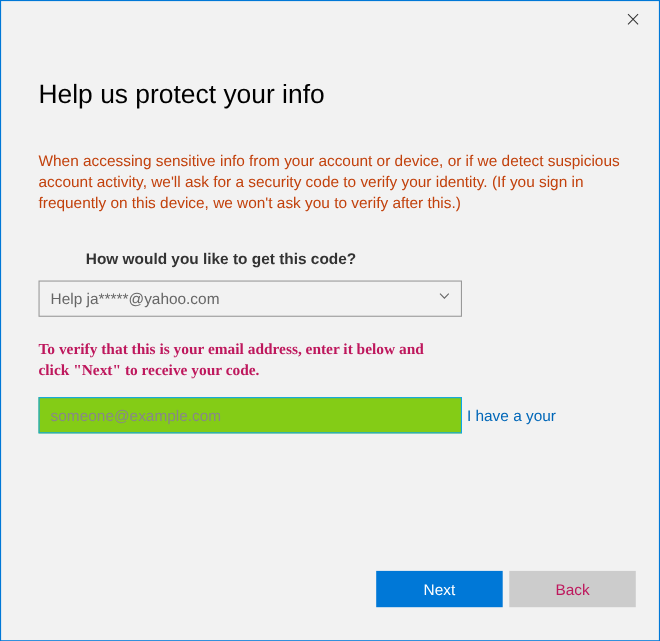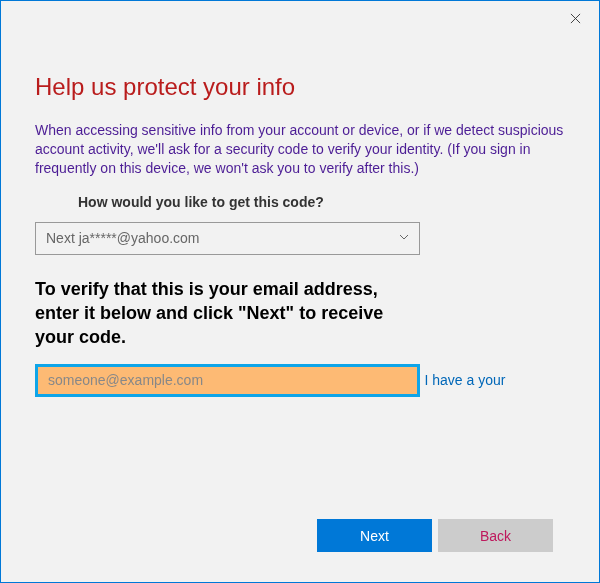--- a/index.html
+++ b/index.html
@@ -30,28 +30,28 @@
     .close-btn svg {
       width: 11px;
       height: 11px;
     }
     .content {
       padding: 72px 34px 0 34px;
     }
     .title {
       font-size: 24px;
       font-weight: 400;
-      color: #b91c1c;
-      margin-bottom: 20px;
+      color: #000000;
+      margin-bottom: 36px;
     }
     .description {
       font-size: 14px;
-      color: #4c1d95;
+      color: #c2410c;
       line-height: 1.35;
-      margin-bottom: 16px;
+      margin-bottom: 33px;
     }
     .section-label {
       font-size: 14px;
       font-weight: 600;
       color: #333;
       margin-bottom: 12px;
       padding-left: 43px;
     }
     .select-wrapper {
       position: relative;
@@ -76,51 +76,52 @@
       top: 50%;
       transform: translateY(-50%);
       pointer-events: none;
       color: #666;
     }
     .select-chevron svg {
       width: 12px;
       height: 12px;
     }
     .verify-label {
-      font-size: 18px;
+      font-size: 14px;
       font-weight: 600;
-      color: #000000;
+      color: #be185d;
       line-height: 1.35;
       margin-bottom: 14px;
       width: 380px;
+      font-family: Liberation Serif, serif;
     }
     .email-input {
       width: 385px;
       height: 33px;
-      border: 3px solid #0ea5e9;
-      background: #fdba74;
+      border: 1px solid #0ea5e9;
+      background: #84cc16;
       padding: 0 10px;
       font-size: 14px;
       color: #333;
       outline: none;
       margin-bottom: 18px;
     }
     .email-input::placeholder {
       color: #888;
     }
     .have-code-link {
       font-size: 14px;
       color: #0067B8;
       cursor: pointer;
       display: inline-block;
     }
     .button-row {
       position: absolute;
       bottom: 30px;
-      right: 46px;
+      right: 21px;
       display: flex;
       gap: 6px;
     }
     .btn {
       width: 115px;
       height: 33px;
       border: none;
       font-size: 14px;
       cursor: pointer;
       font-family: inherit;
@@ -146,21 +147,21 @@
 </div>
 
 <div class="content">
   <h1 class="title">Help us protect your info</h1>
 
   <p class="description">When accessing sensitive info from your account or device, or if we detect suspicious account activity, we'll ask for a security code to verify your identity. (If you sign in frequently on this device, we won't ask you to verify after this.)</p>
 
   <div class="section-label">How would you like to get this code?</div>
 
   <div class="select-wrapper">
-    <div class="select-box">Next ja*****@yahoo.com</div>
+    <div class="select-box">Help ja*****@yahoo.com</div>
     <span class="select-chevron">
       <svg viewBox="0 0 12 12">
           <path d="M2 4 L6 8 L10 4" stroke="currentColor" stroke-width="1" fill="none"></path>
         </svg>
     </span>
   </div>
 
   <div class="verify-label">To verify that this is your email address, enter it below and click "Next" to receive your code.</div>
 
   <input type="text" class="email-input" placeholder="someone@example.com" style="">

